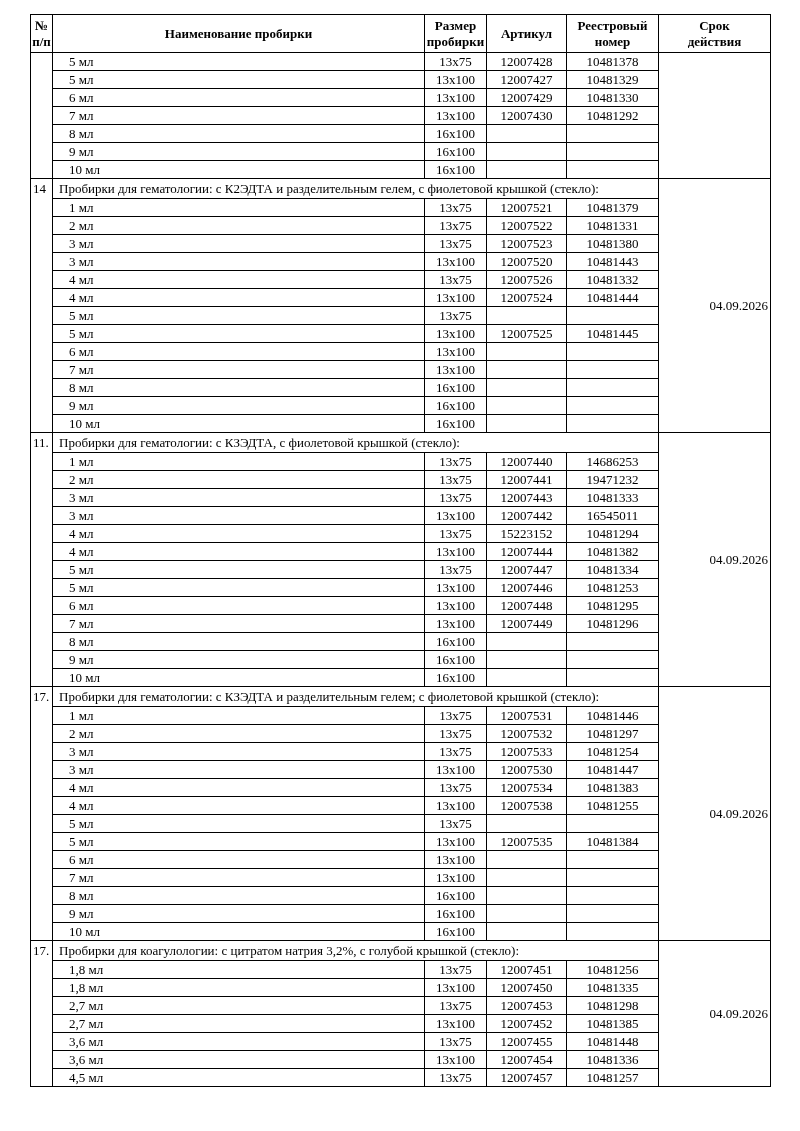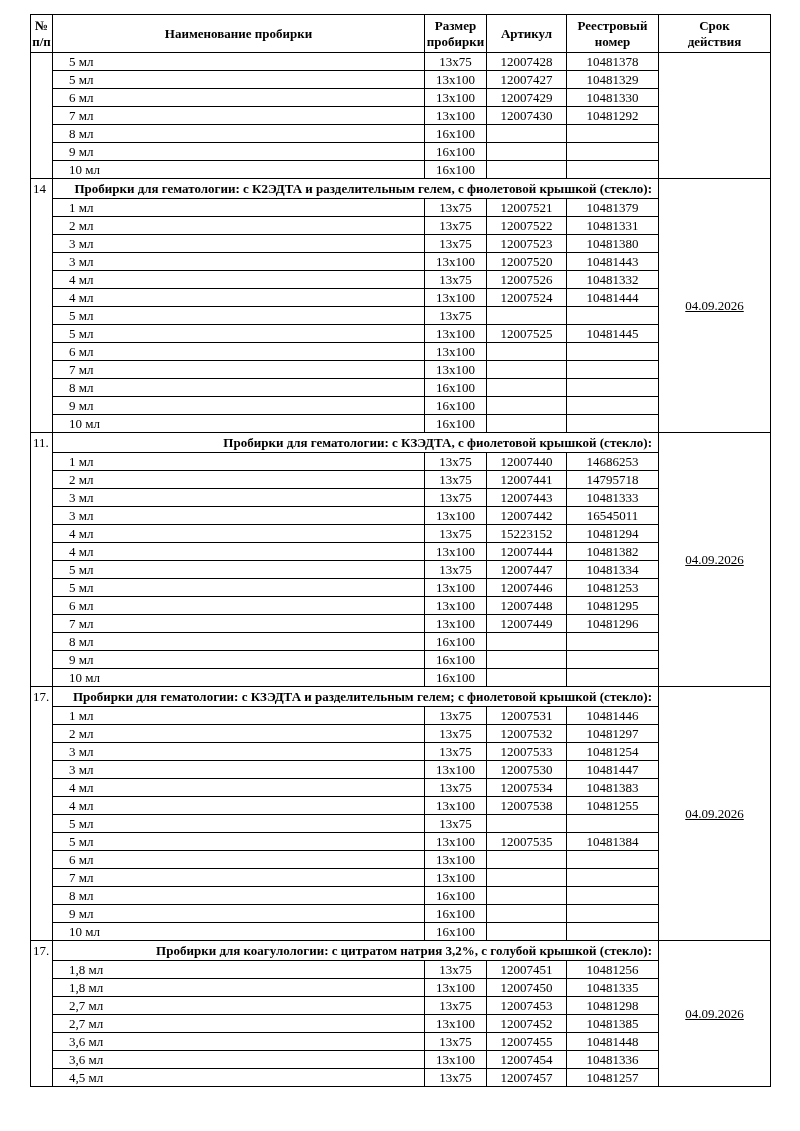--- a/index.html
+++ b/index.html
@@ -46,27 +46,26 @@
     padding-top: 2px;
   }
   td.c-name {
     text-align: left;
     padding-left: 16px;
   }
   td.c-size, td.c-article, td.c-registry {
     text-align: center;
   }
   td.c-validity {
-    text-align: center;
+    text-align: right;
     vertical-align: middle;
-    text-decoration: underline;
   }
   td.c-title {
-    text-align: right;
-    font-weight: bold;
+    text-align: left;
+    font-weight: normal;
     line-height: 16px;
     padding: 1px 6px;
   }
 </style>
 </head>
 <body>
 
 <div class="page">
   <table class="tube-table">
     <colgroup>
@@ -227,21 +226,21 @@
         <tr>
           <td class="c-name">1 мл</td>
           <td class="c-size">13x75</td>
           <td class="c-article">12007440</td>
           <td class="c-registry">14686253</td>
         </tr>
         <tr>
           <td class="c-name">2 мл</td>
           <td class="c-size">13x75</td>
           <td class="c-article">12007441</td>
-          <td class="c-registry">14795718</td>
+          <td class="c-registry">19471232</td>
         </tr>
         <tr>
           <td class="c-name">3 мл</td>
           <td class="c-size">13x75</td>
           <td class="c-article">12007443</td>
           <td class="c-registry">10481333</td>
         </tr>
         <tr>
           <td class="c-name">3 мл</td>
           <td class="c-size">13x100</td>

